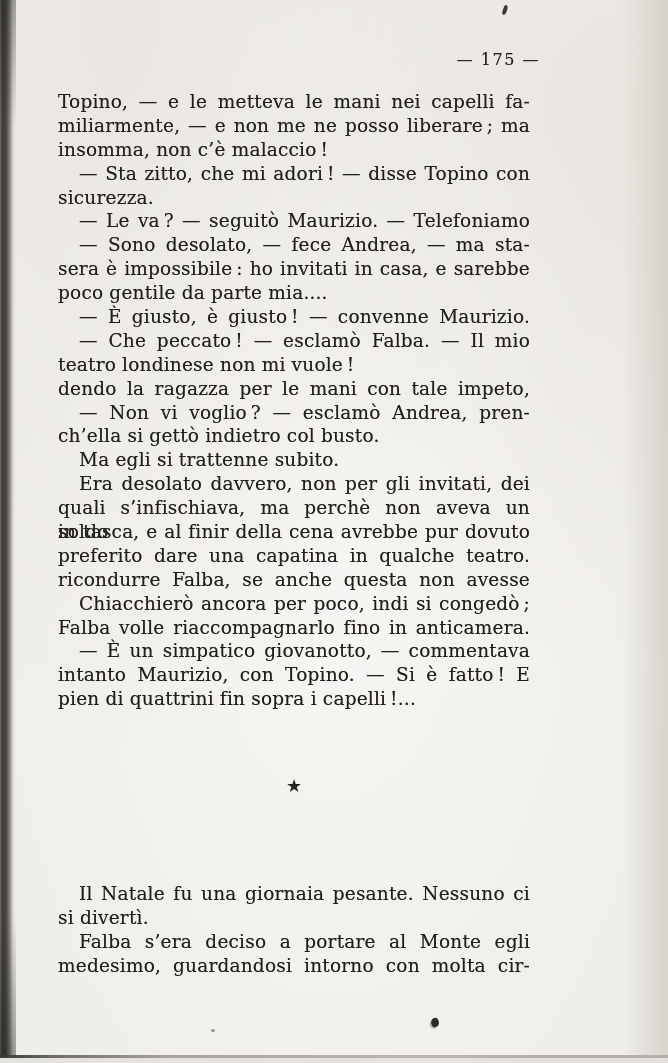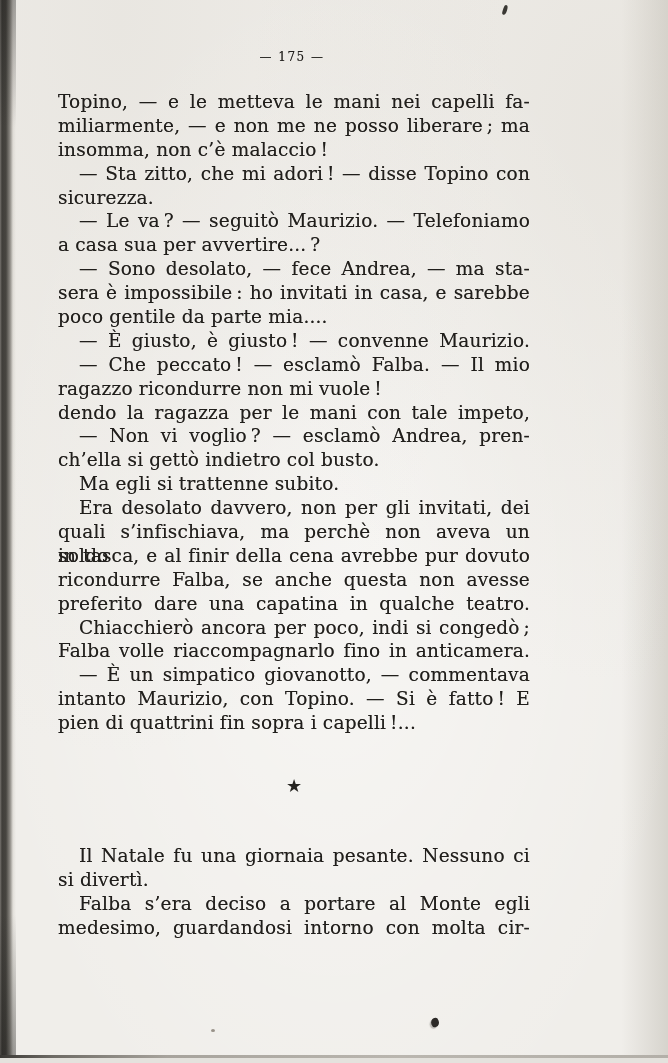--- a/index.html
+++ b/index.html
@@ -16,36 +16,36 @@
       radial-gradient(ellipse at 18% 2%, rgba(208,203,193,0.22), transparent 50%),
       radial-gradient(ellipse at 92% 12%, rgba(212,207,197,0.28), transparent 42%),
       radial-gradient(ellipse at 50% 55%, rgba(255,255,255,0.45), transparent 75%),
       linear-gradient(to right, rgba(200,196,188,0) 93%, rgba(183,179,169,0.45) 100%);
     font-family: "DejaVu Serif", "Liberation Serif", serif;
     color: #201e1b;
   }
 
   .page-number {
     position: absolute;
-    left: 56px;
+    left: 68px;
     top: 50px;
     width: 472px;
-    text-align: center;
-    font-size: 12px;
+    text-align: right;
+    font-size: 16px;
     letter-spacing: 1.5px;
     text-shadow: 0 0 0.4px rgba(32,30,27,0.5);
   }
 
   .text-block {
     position: absolute;
     left: 58px;
     width: 472px;
   }
   #section1 { top: 90px; }
-  #section2 { top: 844px; }
+  #section2 { top: 882px; }
 
   .line {
     font-size: 18.5px;
     line-height: 23.9px;
     height: 23.9px;
     letter-spacing: 0.2px;
     white-space: normal;
     text-shadow: 0 0 0.45px rgba(32,30,27,0.55);
   }
   .line.just {
@@ -118,36 +118,35 @@
 
 <div class="page-number">— 175 —</div>
 
 <div class="text-block" id="section1">
     <div class="line just">Topino, — e le metteva le mani nei capelli fa-</div>
     <div class="line just">miliarmente, — e non me ne posso liberare ; ma</div>
     <div class="line">insomma, non c’è malaccio !</div>
     <div class="line indent just">— Sta zitto, che mi adori ! — disse Topino con</div>
     <div class="line">sicurezza.</div>
     <div class="line indent just">— Le va ? — seguitò Maurizio. — Telefoniamo</div>
-    <div class="line">a casa sua per avvertire... ?</div>
     <div class="line indent just">— Sono desolato, — fece Andrea, — ma sta-</div>
     <div class="line just">sera è impossibile : ho invitati in casa, e sarebbe</div>
     <div class="line">poco gentile da parte mia....</div>
     <div class="line indent just">— È giusto, è giusto ! — convenne Maurizio.</div>
     <div class="line indent just">— Che peccato ! — esclamò Falba. — Il mio</div>
-    <div class="line">ragazzo ricondurre non mi vuole !</div>
+    <div class="line">teatro londinese non mi vuole !</div>
     <div class="line just">dendo la ragazza per le mani con tale impeto,</div>
     <div class="line indent just">— Non vi voglio ? — esclamò Andrea, pren-</div>
     <div class="line">ch’ella si gettò indietro col busto.</div>
     <div class="line indent">Ma egli si trattenne subito.</div>
     <div class="line indent just">Era desolato davvero, non per gli invitati, dei</div>
     <div class="line just">quali s’infischiava, ma perchè non aveva un soldo</div>
     <div class="line just">in tasca, e al finir della cena avrebbe pur dovuto</div>
+    <div class="line just">preferito dare una capatina in qualche teatro.</div>
     <div class="line just">ricondurre Falba, se anche questa non avesse</div>
-    <div class="line just">preferito dare una capatina in qualche teatro.</div>
     <div class="line indent just">Chiacchierò ancora per poco, indi si congedò ;</div>
     <div class="line just">Falba volle riaccompagnarlo fino in anticamera.</div>
     <div class="line indent just">— È un simpatico giovanotto, — commentava</div>
     <div class="line just">intanto Maurizio, con Topino. — Si è fatto ! E</div>
     <div class="line">pien di quattrini fin sopra i capelli !...</div>
   </div>
 
 <div class="star">★</div>
 
 <div class="text-block" id="section2">

